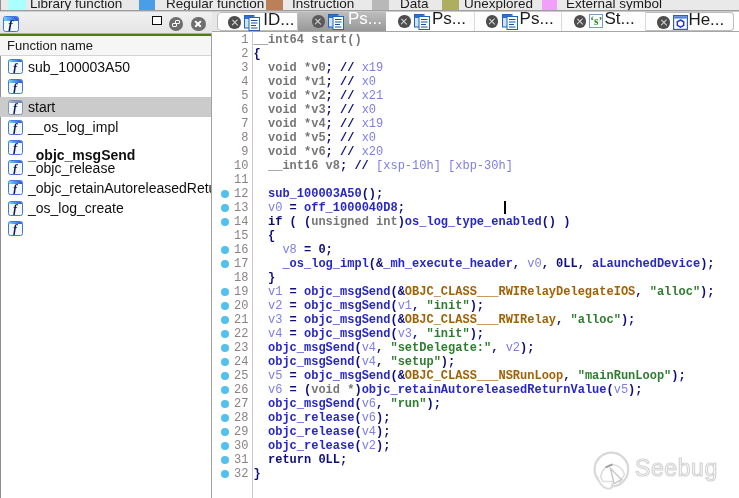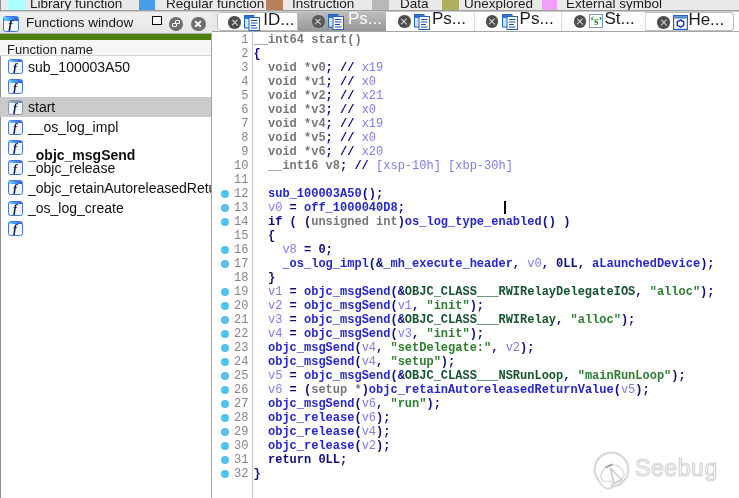--- a/index.html
+++ b/index.html
@@ -14,21 +14,21 @@
 
 
 #titlebar { left:0; top:11px; width:212px; height:23px; background:linear-gradient(#f0f0f0,#e5e5e5); border-top:1px solid #cdcdcd; border-bottom:1px solid #aeaeae; }
 #splitter { left:211px; top:10px; width:1px; height:488px; background:#a0a0a0; }
 #lborder { left:0; top:0; width:1px; height:498px; background:#8e8e8e; }
 
 .fico { position:absolute; background:#f2f8fe; border:1.5px solid #4377dd; border-radius:2.5px; overflow:hidden; }
 .fico .band { position:absolute; left:0; top:0; right:0; height:2.4px; background:linear-gradient(90deg,#63d6f4,#3050dd); }
 .fico .fg { position:absolute; left:0; right:0; bottom:-0.5px; text-align:center; font-family:"Liberation Serif", serif; font-style:italic; font-weight:bold; color:#0e1c4e; line-height:1; }
 
-#fheader { left:0; top:34px; width:211px; height:22px; background:#f6f6f6; border-top:6px solid #4d7c0f; border-bottom:1px solid #d4d4d4; font-size:13px; color:#202020; line-height:20px; padding-left:7px; }
+#fheader { left:0; top:34px; width:211px; height:22px; background:#f6f6f6; border-top:2px solid #4d7c0f; border-bottom:1px solid #d4d4d4; font-size:13px; color:#202020; line-height:20px; padding-left:7px; }
 
 .frow { position:absolute; left:0; width:211px; height:20px; font-size:14px; color:#0f0f0f; }
 .frow .txt { position:absolute; left:28px; top:2px; line-height:16px; white-space:nowrap; }
 
 
 #tabtop { left:212px; top:11px; width:527px; height:1px; background:#c9c9c9; }
 #tabgap { left:212px; top:12px; width:6px; height:19px; background:#e7e7e7; }
 #tabbot { left:212px; top:30.5px; width:527px; height:1.5px; background:#a6a6a6; }
 .tab { position:absolute; top:12px; height:18.5px; background:#fdfdfd; }
 .tab .txt { position:absolute; top:0; font-size:17px; line-height:14px; color:#1b1b1b; }
@@ -37,21 +37,21 @@
 .tclose .x1 { transform:rotate(45deg); }
 .tclose .x2 { transform:rotate(-45deg); }
 .dot { position:absolute; left:221px; width:8px; height:8px; border-radius:50%; background:#53c1ef; }
 #nums { left:213px; top:32.8px; width:35.5px; text-align:right; font-family:"Liberation Mono", monospace; font-size:12px; line-height:14px; color:#8b8381; white-space:pre; }
 #numsep { left:251.5px; top:31px; width:1px; height:467px; background:#c8c8c8; }
 #code { left:253.6px; top:32.8px; font-family:"Liberation Mono", monospace; font-size:12px; line-height:14px; color:#0d0d7b; white-space:pre; }
 #code .k { color:#0d0d7b; font-weight:bold; }
 #code .f { color:#2727c8; font-weight:bold; }
 #code .v { color:#7d7de4; font-weight:normal; }
 #code .g { color:#767676; font-weight:bold; }
-#code .m { color:#14532d; font-weight:bold; }
+#code .m { color:#a16207; font-weight:bold; }
 #code .s { color:#2e7d2f; font-weight:bold; }
 #cursor { left:504px; top:201px; width:2px; height:13px; background:#000; }
 #wmtext { left:635px; top:455px; font-size:23px; font-weight:normal; color:#fbfbfb; -webkit-text-stroke:1.2px #d5d5d5; letter-spacing:0.6px; }
 </style>
 </head>
 <body>
 
 <div class="abs" id="legend">
   <div class="sw" style="left:7.5px;width:18px;background:#aaffff;"></div>
   <div class="lbl" style="left:30px;">Library function</div>
@@ -68,21 +68,20 @@
 </div>
 
 <div class="abs" id="lborder"></div>
 <div class="abs" id="splitter"></div>
 
 <div class="abs" id="titlebar">
   <div class="fico" style="left:2.5px; top:3.5px; width:16px; height:16px;">
     <div class="band" style="height:4px;"></div>
     <div class="fg" style="font-size:13px;">f</div>
   </div>
-  <div class="abs" style="left:26px; top:3px; font-size:13.5px; line-height:16px; color:#161616;">Functions window</div>
   <div class="abs" style="left:152px; top:4px; width:9.5px; height:9px; border:1.8px solid #0c0c0c; background:#fff;"></div>
   <div class="abs" style="left:168.5px; top:4.5px; width:14.6px; height:14.6px; border-radius:50%; background:#6e6e6e;">
     <div class="abs" style="left:6.5px; top:3.6px; width:5.2px; height:4.4px; border:1.2px solid #fff; border-radius:1px;"></div>
     <div class="abs" style="left:3px; top:6.6px; width:5.2px; height:4.4px; border:1.2px solid #fff; border-radius:1px; background:#6e6e6e;"></div>
   </div>
   <div class="abs" style="left:191px; top:4.5px; width:14.6px; height:14.6px; border-radius:50%; background:#6e6e6e;">
     <div class="abs" style="left:3.3px; top:6.5px; width:8px; height:1.8px; background:#fff; transform:rotate(45deg);"></div>
     <div class="abs" style="left:3.3px; top:6.5px; width:8px; height:1.8px; background:#fff; transform:rotate(-45deg);"></div>
   </div>
 </div>
@@ -321,21 +320,21 @@
     <span class="v">v8</span><span class="k"> = 0;</span>
     <span class="f">_os_log_impl</span><span class="k">(&amp;</span><span class="f">_mh_execute_header</span><span class="k">, </span><span class="v">v0</span><span class="k">, 0LL, </span><span class="f">aLaunchedDevice</span><span class="k">);</span>
   <span class="k">}</span>
   <span class="v">v1</span><span class="k"> = </span><span class="f">objc_msgSend</span><span class="k">(&amp;</span><span class="m">OBJC_CLASS___RWIRelayDelegateIOS</span><span class="k">, </span><span class="s">"alloc"</span><span class="k">);</span>
   <span class="v">v2</span><span class="k"> = </span><span class="f">objc_msgSend</span><span class="k">(</span><span class="v">v1</span><span class="k">, </span><span class="s">"init"</span><span class="k">);</span>
   <span class="v">v3</span><span class="k"> = </span><span class="f">objc_msgSend</span><span class="k">(&amp;</span><span class="m">OBJC_CLASS___RWIRelay</span><span class="k">, </span><span class="s">"alloc"</span><span class="k">);</span>
   <span class="v">v4</span><span class="k"> = </span><span class="f">objc_msgSend</span><span class="k">(</span><span class="v">v3</span><span class="k">, </span><span class="s">"init"</span><span class="k">);</span>
   <span class="f">objc_msgSend</span><span class="k">(</span><span class="v">v4</span><span class="k">, </span><span class="s">"setDelegate:"</span><span class="k">, </span><span class="v">v2</span><span class="k">);</span>
   <span class="f">objc_msgSend</span><span class="k">(</span><span class="v">v4</span><span class="k">, </span><span class="s">"setup"</span><span class="k">);</span>
   <span class="v">v5</span><span class="k"> = </span><span class="f">objc_msgSend</span><span class="k">(&amp;</span><span class="m">OBJC_CLASS___NSRunLoop</span><span class="k">, </span><span class="s">"mainRunLoop"</span><span class="k">);</span>
-  <span class="v">v6</span><span class="k"> = (</span><span class="g">setup *</span><span class="k">)</span><span class="f">objc_retainAutoreleasedReturnValue</span><span class="k">(</span><span class="v">v5</span><span class="k">);</span>
+  <span class="v">v6</span><span class="k"> = (</span><span class="g">void *</span><span class="k">)</span><span class="f">objc_retainAutoreleasedReturnValue</span><span class="k">(</span><span class="v">v5</span><span class="k">);</span>
   <span class="f">objc_msgSend</span><span class="k">(</span><span class="v">v6</span><span class="k">, </span><span class="s">"run"</span><span class="k">);</span>
   <span class="f">objc_release</span><span class="k">(</span><span class="v">v6</span><span class="k">);</span>
   <span class="f">objc_release</span><span class="k">(</span><span class="v">v4</span><span class="k">);</span>
   <span class="f">objc_release</span><span class="k">(</span><span class="v">v2</span><span class="k">);</span>
   <span class="k">return 0LL;</span>
 <span class="k">}</span></div>
 
 <div class="abs" id="cursor"></div>
 
 <svg class="abs" style="left:588.5px; top:446px;" width="50" height="50" viewBox="0 0 50 50">

